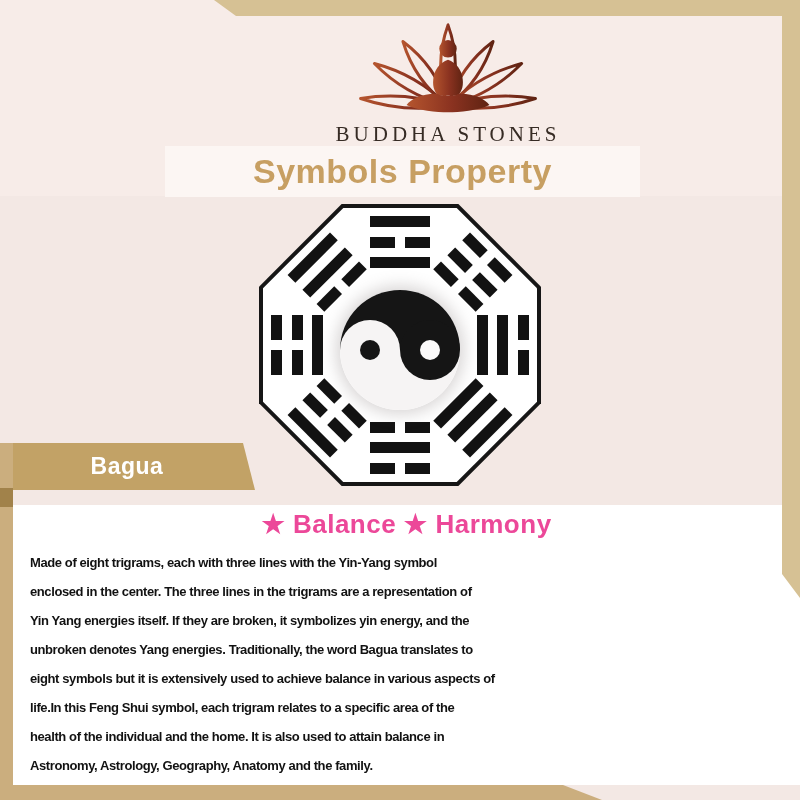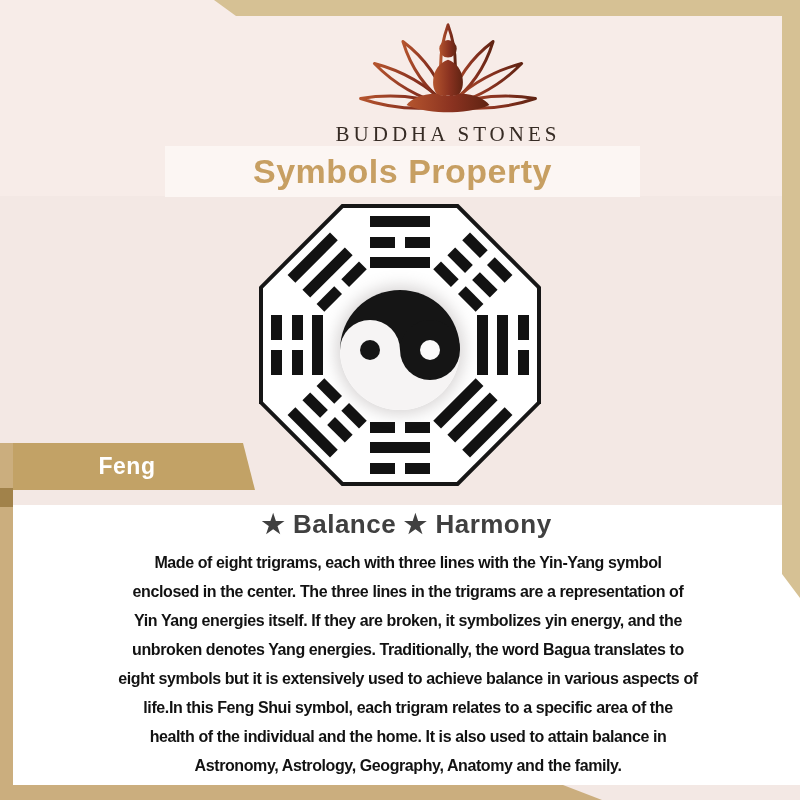--- a/index.html
+++ b/index.html
@@ -47,23 +47,23 @@
   
   .left-strip{position:absolute;left:0;top:443px;width:13px;height:357px;background:#cbae7e;z-index:4;}
   .fold{position:absolute;left:0;top:488px;width:13px;height:19px;background:#a1824a;z-index:5;}
   .ribbon{position:absolute;left:13px;top:443px;width:242px;height:47px;background:#c2a266;
     clip-path:polygon(0 0,230px 0,242px 100%,0 100%);
     display:flex;align-items:center;justify-content:center;z-index:4;}
   .ribbon span{color:#ffffff;font-weight:bold;font-size:23px;letter-spacing:0.5px;padding-right:14px;}
 
   
   .content{position:absolute;left:13px;top:505px;width:787px;height:280px;background:#ffffff;z-index:2;}
-  .tagline{margin-top:4px;text-align:center;font-size:26px;font-weight:bold;color:#404040;letter-spacing:0.5px;}
-  .desc{margin:8px 14px 0 17px;font-size:16px;font-weight:bold;letter-spacing:-0.4px;
-    line-height:29px;color:#121212;white-space:pre-line;text-align:center;}
+  .tagline{margin-top:4px;text-align:center;font-size:26px;font-weight:bold;color:#ec4899;letter-spacing:0.5px;}
+  .desc{margin:8px 14px 0 17px;font-size:13px;font-weight:bold;letter-spacing:-0.4px;
+    line-height:29px;color:#121212;white-space:pre-line;}
 
   .bottom-band{position:absolute;left:0;bottom:0;width:620px;height:15px;background:#cbae7e;
     clip-path:polygon(0 0,563px 0,602px 100%,0 100%);z-index:4;}
 </style>
 </head>
 <body>
 
 <div class="canvas">
   <div class="zone-upper"></div>
 
@@ -212,21 +212,21 @@
       </div>
       <div class="lobe right">
         <div class="dot white"></div>
       </div>
     </div>
   </div>
 
   <div class="left-strip"></div>
   <div class="fold"></div>
   <div class="ribbon">
-    <span>Feng</span>
+    <span>Bagua</span>
   </div>
 
   <div class="content">
     <div class="tagline">★ Balance ★ Harmony</div>
     <p class="desc">Made of eight trigrams, each with three lines with the Yin-Yang symbol
 enclosed in the center. The three lines in the trigrams are a representation of
 Yin Yang energies itself. If they are broken, it symbolizes yin energy, and the
 unbroken denotes Yang energies. Traditionally, the word Bagua translates to
 eight symbols but it is extensively used to achieve balance in various aspects of
 life.In this Feng Shui symbol, each trigram relates to a specific area of the

